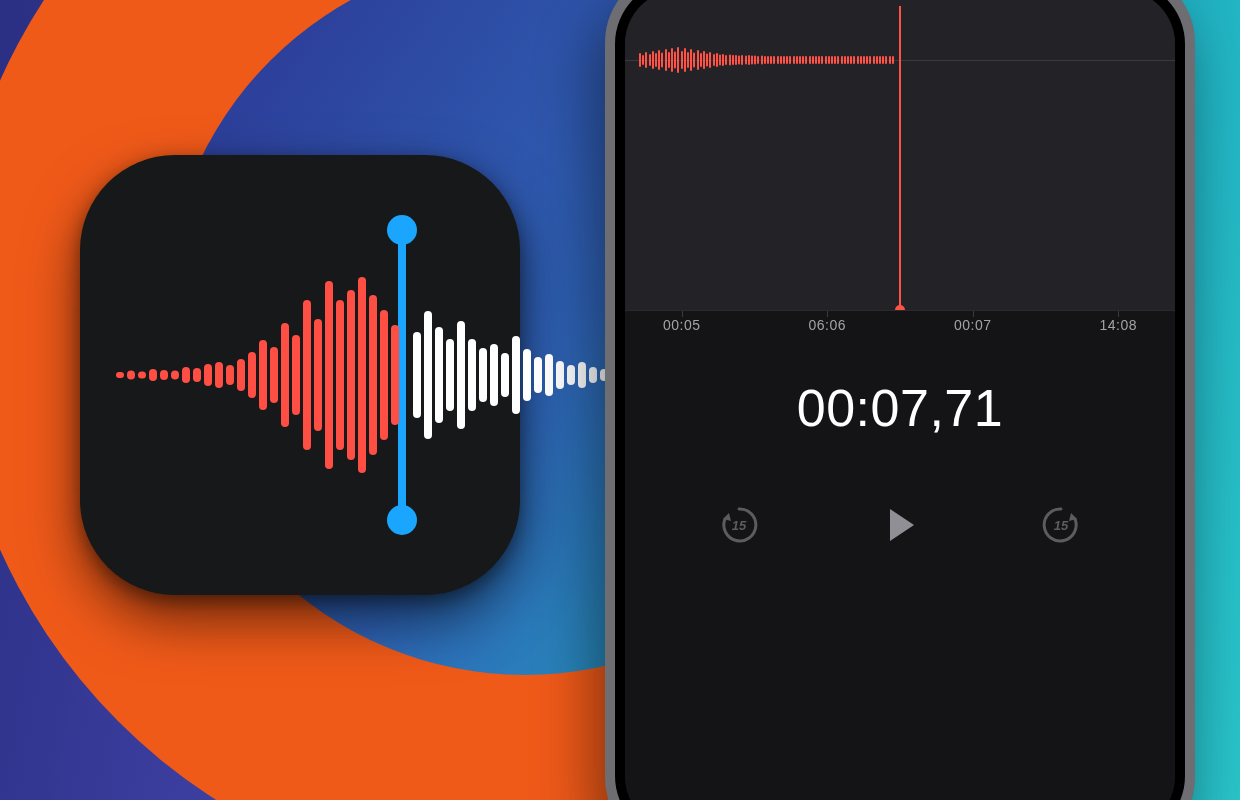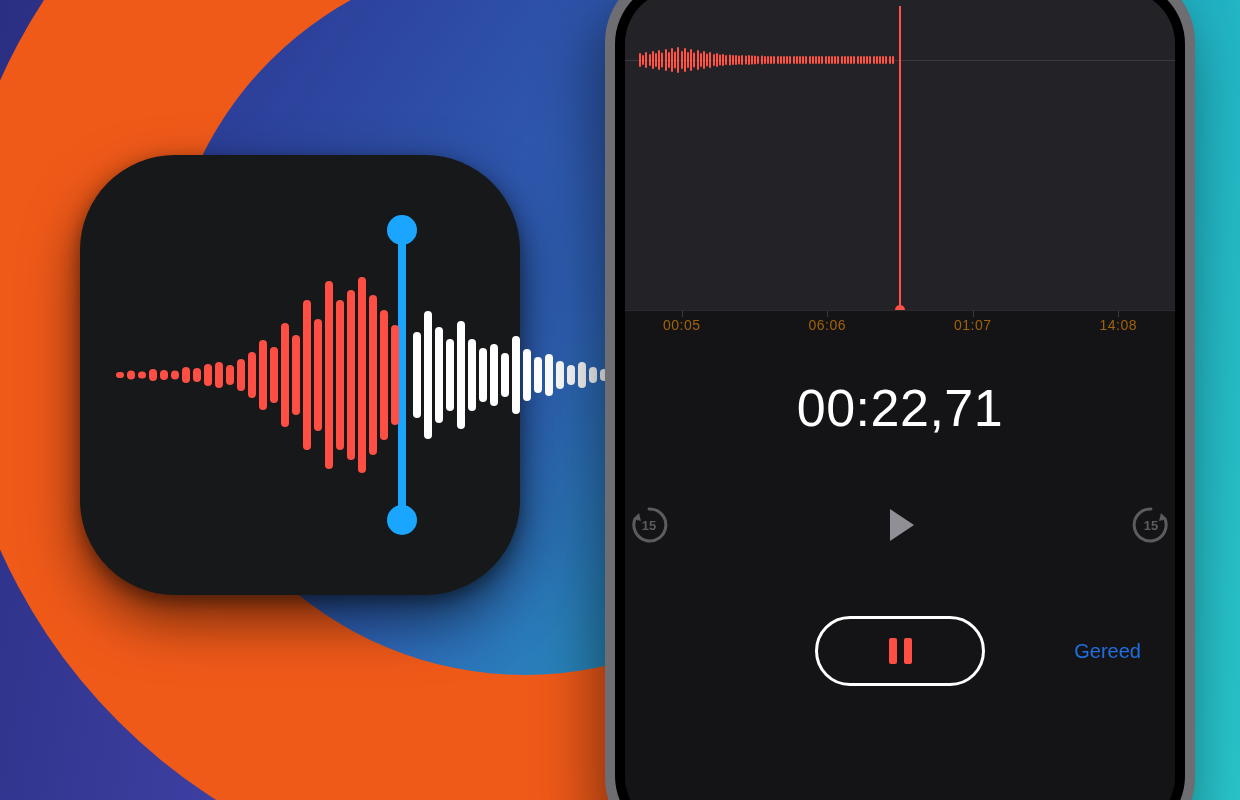--- a/index.html
+++ b/index.html
@@ -90,37 +90,37 @@
     position: absolute; top: 16px; bottom: 0; left: 50%; width: 2px; background:#ff5246;
     transform: translateX(-50%);
   }
   .strip .cursor::after { content:""; position:absolute; left:50%; bottom:-5px; width:10px; height:10px; border-radius:50%; background:#ff5246; transform:translateX(-50%); }
 
   
   .ruler {
     position: absolute; left:0; right:0; top: 320px; height: 38px;
     background:#141416; border-top:1px solid #2a2a2e;
     display:flex; justify-content:space-between; align-items:flex-start;
-    padding: 6px 38px 0; color:#a16207; font-size:14px; letter-spacing:.5px;
+    padding: 6px 38px 0; color:#a3a3a3; font-size:14px; letter-spacing:.5px;
   }
   .ruler .tick { position:relative; }
   .ruler .tick::before { content:""; position:absolute; left:50%; top:-6px; width:1px; height:6px; background:#3a3a3e; }
 
   
   .panel {
     position: absolute; left:0; right:0; top:358px; bottom:0;
     background:#141416; color:#fff;
   }
   .elapsed {
     position:absolute; left:0; right:0; top:30px;
     text-align:center; font-size:52px; font-weight:500; letter-spacing:.5px;
   }
   .transport {
     position:absolute; left:0; right:0; top:150px;
-    display:flex; align-items:center; justify-content:space-between; 
+    display:flex; align-items:center; justify-content:center; gap:110px;font-style:italic;
   }
   .skip {
     width:48px; height:48px; color:#5b5b60; display:flex; align-items:center; justify-content:center;
     cursor:pointer;
   }
   .skip svg { width:44px; height:44px; }
   .skip .num { position:absolute; font-size:13px; color:#5b5b60; font-weight:600; }
   .skip { position:relative; }
   .play {
     width:54px; height:54px; color:#8f8f95; cursor:pointer; display:flex; align-items:center; justify-content:center;
@@ -289,26 +289,26 @@
               <div class="mbar" style="left: 246.4px; height: 8px;"></div>
               <div class="mbar" style="left: 249.6px; height: 8px;"></div>
               <div class="mbar" style="left: 252.8px; height: 8px;"></div>
             </div>
           <div class="cursor"></div>
         </div>
 
         <div class="ruler">
           <span class="tick">00:05</span>
           <span class="tick">06:06</span>
-          <span class="tick">01:07</span>
+          <span class="tick">00:07</span>
           <span class="tick">14:08</span>
         </div>
 
         <div class="panel">
-          <div class="elapsed">00:22,71</div>
+          <div class="elapsed">00:07,71</div>
 
           <div class="transport">
             <div class="skip">
               <svg viewBox="0 0 44 44">
                 <path d="M22 6 A16 16 0 1 1 8 16" fill="none" stroke="#5b5b60" stroke-width="3" stroke-linecap="round"></path>
                 <path d="M12 10 L6 16 L14 18 Z" fill="#5b5b60"></path>
               </svg>
               <span class="num">15</span>
             </div>
 
@@ -320,28 +320,19 @@
 
             <div class="skip">
               <svg viewBox="0 0 44 44">
                 <path d="M22 6 A16 16 0 1 0 36 16" fill="none" stroke="#5b5b60" stroke-width="3" stroke-linecap="round"></path>
                 <path d="M32 10 L38 16 L30 18 Z" fill="#5b5b60"></path>
               </svg>
               <span class="num">15</span>
             </div>
           </div>
 
-          <div class="recordrow">
-            <div class="recordbtn">
-              <div class="pausebars">
-                  <span></span>
-                  <span></span>
-                </div>
-            </div>
-            <div class="done">Gereed</div>
-          </div>
 
         </div>
 
       </div>
     </div>
   </div>
 </div>
 
 </body></html>

